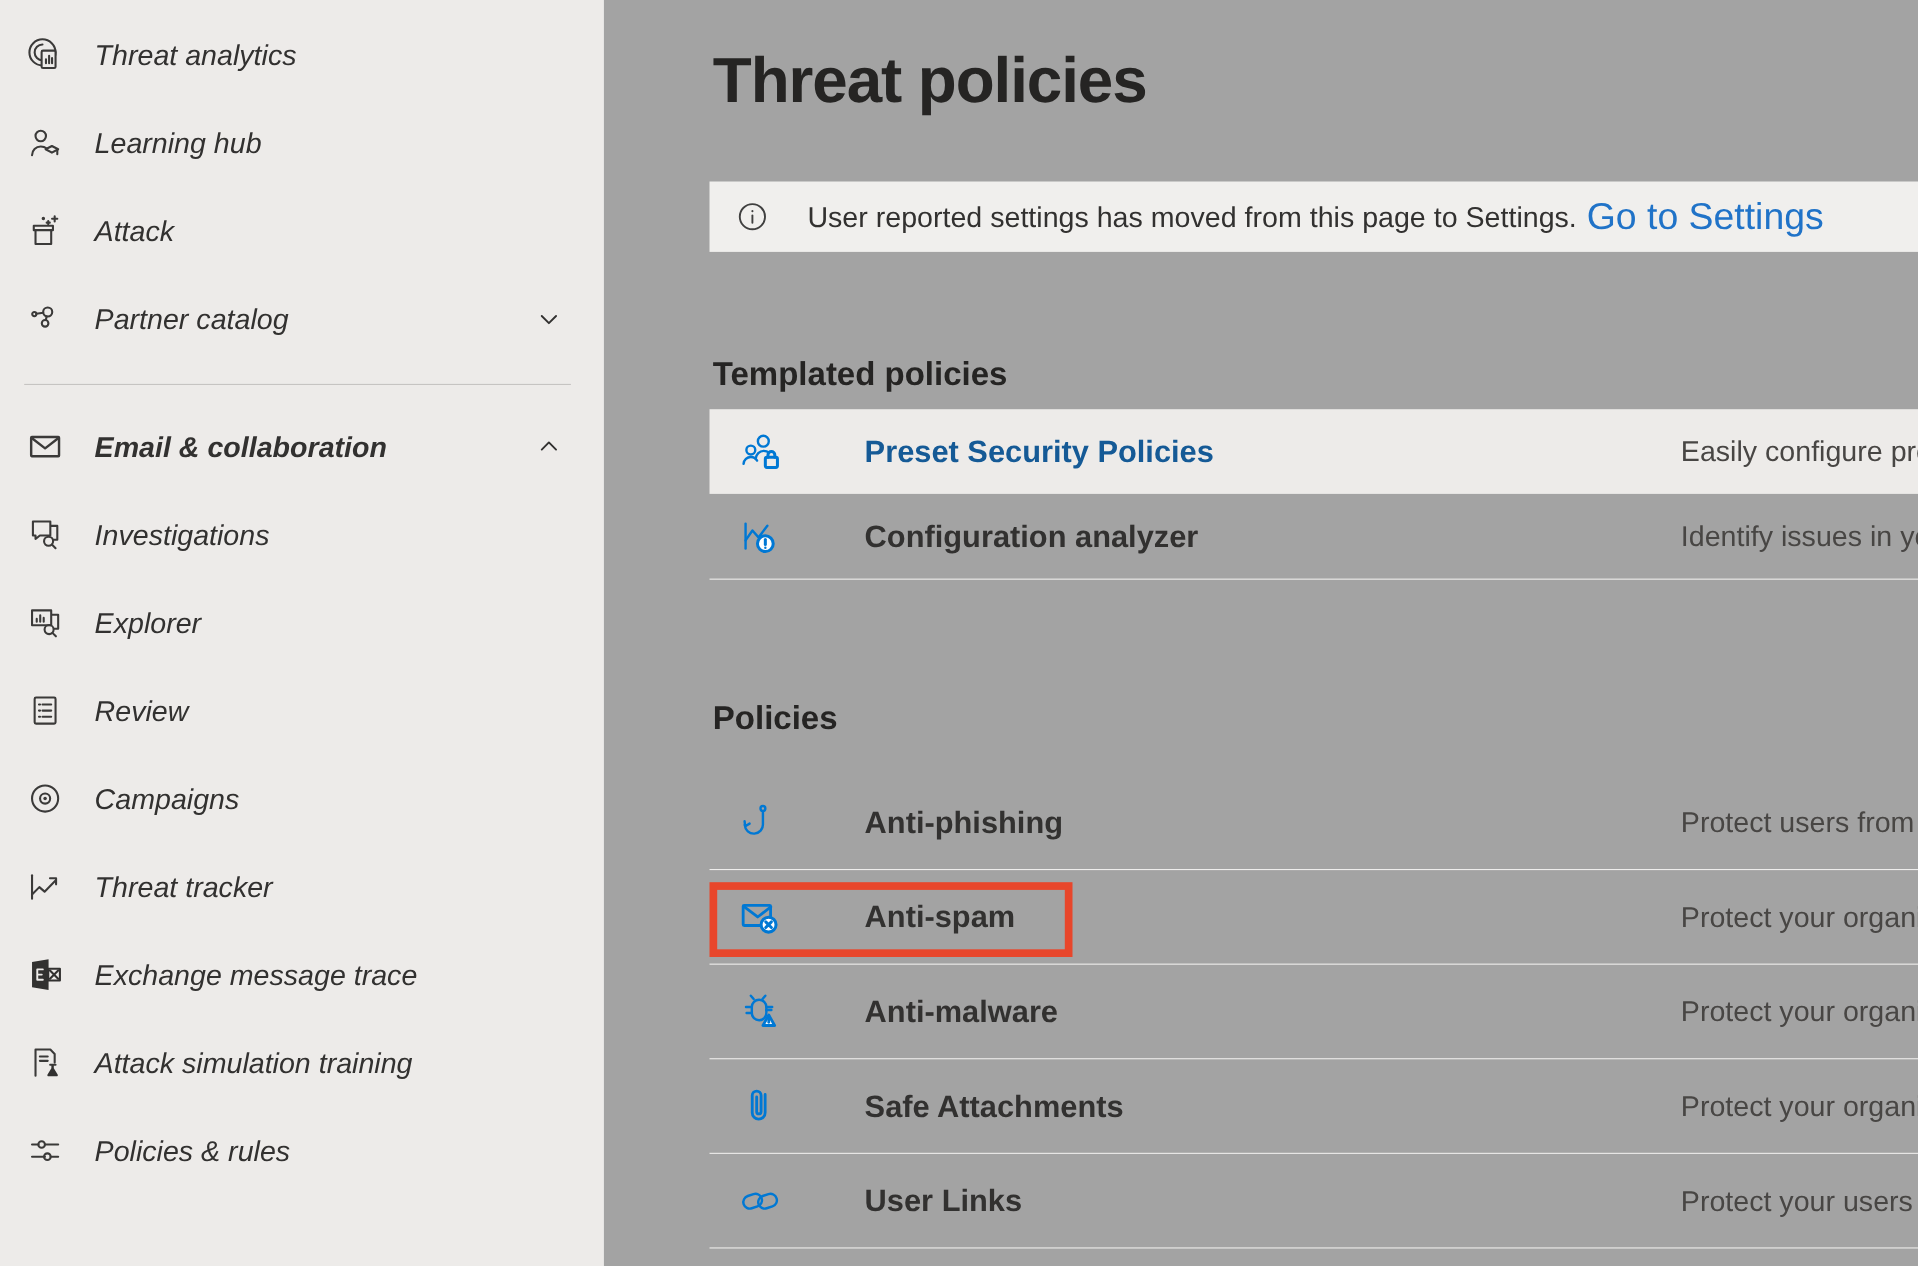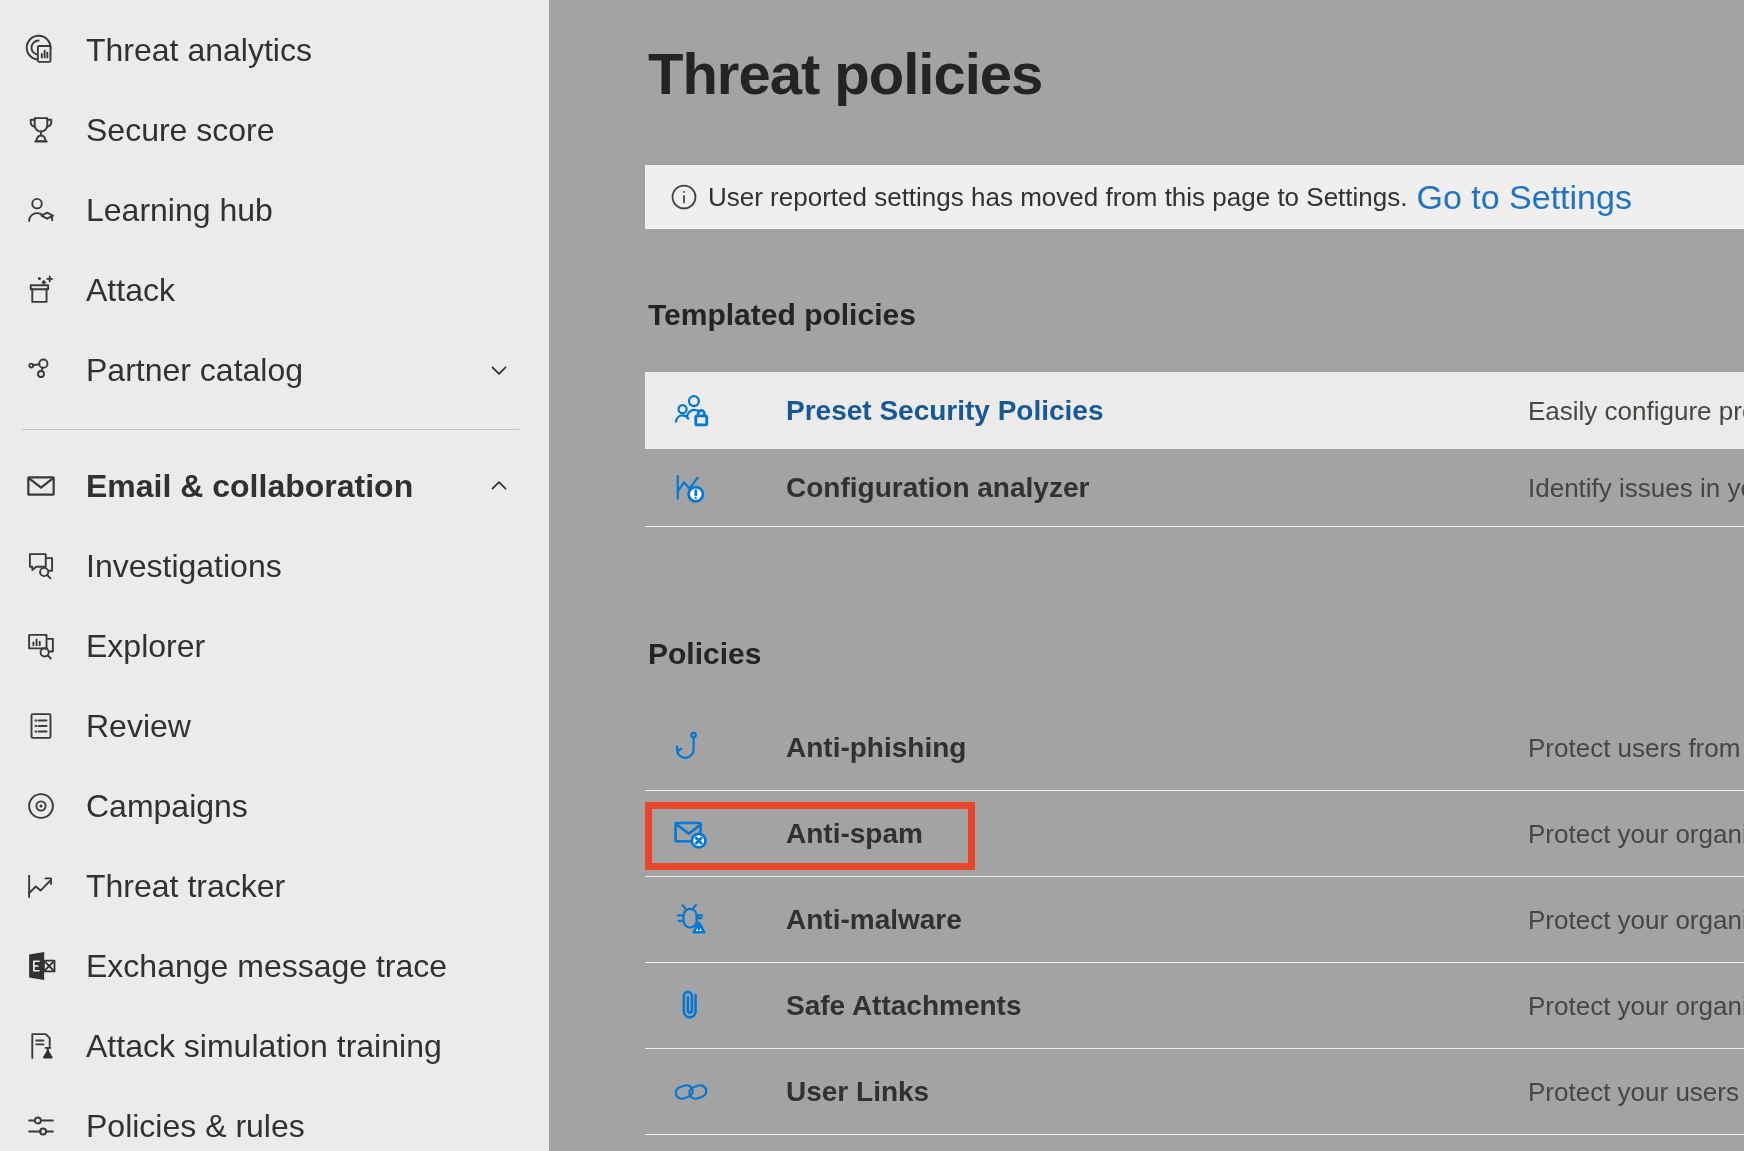--- a/index.html
+++ b/index.html
@@ -11,43 +11,43 @@
   .page{position:relative;width:1744px;height:1151px;display:flex;}
 
   
   .sidebar{
     width:549px;min-width:549px;height:1151px;background:#edebe9;
     padding-top:10px;box-sizing:border-box;overflow:hidden;
   }
   .side-item{height:80px;display:flex;align-items:center;padding-left:22px;position:relative;cursor:pointer;}
   .sicon{width:38px;height:38px;display:flex;align-items:center;justify-content:center;margin-right:26px;flex:0 0 38px;}
   .sicon svg{width:38px;height:38px;stroke:#3b3a39;fill:none;stroke-width:1.2;stroke-linecap:round;stroke-linejoin:round;}
-  .slabel{font-size:32px;color:#323130;white-space:nowrap;}
+  .slabel{font-size:26px;color:#323130;white-space:nowrap;font-style:italic;}
   .side-item.section .slabel{font-weight:700;}
   .side-divider{height:1px;background:#c6c4c2;margin:19px 30px 16px 22px;}
   .chev{position:absolute;right:37px;top:50%;transform:translateY(-50%);width:26px;height:26px;}
   .chev svg{width:26px;height:26px;stroke:#323130;fill:none;stroke-width:1.6;stroke-linecap:round;stroke-linejoin:round;}
 
   
   .main{flex:1;position:relative;background:#a3a3a3;}
   .page-title{
     position:absolute;left:99px;top:40px;margin:0;
     font-size:58px;font-weight:700;color:#252423;letter-spacing:-1px;
   }
   .banner{
     position:absolute;left:96px;right:0;top:165px;height:64px;background:#f0efed;
     display:flex;align-items:center;padding-left:23px;box-sizing:border-box;
   }
   .banner .iicon{width:32px;height:32px;flex:0 0 32px;}
   .banner .iicon svg{width:32px;height:32px;stroke:#404040;fill:none;stroke-width:1.3;stroke-linecap:round;}
-  .banner-text{margin-left:8px;font-size:26px;color:#323130;white-space:nowrap;}
+  .banner-text{margin-left:34px;font-size:26px;color:#323130;white-space:nowrap;}
   .banner-link{margin-left:9px;font-size:34px;color:#2073c8;text-decoration:none;white-space:nowrap;cursor:pointer;}
 
   .sec-heading{position:absolute;left:99px;margin:0;font-size:30px;font-weight:700;color:#252423;white-space:nowrap;}
-  .sec-heading.h1{top:298px;}
+  .sec-heading.h1{top:324px;}
   .sec-heading.h2{top:637px;}
 
   .rows{position:absolute;left:96px;right:0;}
   .rows.r1{top:372px;}
   .rows.r2{top:705px;text-align:center;}
   .prow{height:77px;display:flex;align-items:center;position:relative;cursor:pointer;}
   .rows.r2 .prow{height:85px;border-bottom:1px solid #eeedec;}
   .prow.highlight{background:#edebe9;}
   .prow.div-bottom{border-bottom:1px solid #eeedec;}
   .ricon{width:46px;margin-left:23px;display:flex;align-items:center;justify-content:center;flex:0 0 46px;}
@@ -72,32 +72,20 @@
         <svg viewBox="0 0 24 24">
             <circle cx="10.5" cy="10.5" r="7.5"></circle>
             <path d="M10.5 6a4.5 4.5 0 1 0 4.5 4.5"></path>
             <rect x="10" y="9.5" width="8" height="10" rx="0.8" fill="#edebe9"></rect>
             <path d="M12.5 16.7v-2.2M14.3 16.7v-4.2M16 16.7v-3"></path>
           </svg>
       </span>
       <span class="slabel">Threat analytics</span>
     </div>
 
-    <div class="side-item">
-      <span class="sicon">
-        <svg viewBox="0 0 24 24">
-            <path d="M8 4.5h8v4.5a4 4 0 0 1-8 0z"></path>
-            <path d="M8 5.5H5.5V7A3 3 0 0 0 8 10M16 5.5h2.5V7A3 3 0 0 1 16 10"></path>
-            <path d="M12 12.8v2.7"></path>
-            <path d="M9 19c.4-2.2 1.6-3.5 3-3.5s2.6 1.3 3 3.5z"></path>
-            <path d="M8.3 19.3h7.4"></path>
-          </svg>
-      </span>
-      <span class="slabel">Secure score</span>
-    </div>
 
     <div class="side-item">
       <span class="sicon">
         <svg viewBox="0 0 24 24">
             <circle cx="9.5" cy="8" r="3"></circle>
             <path d="M4.5 19c0-3 2.2-5 5-5 1.3 0 2.5.4 3.4 1.2"></path>
             <path d="M12.3 15.6l3.6-1.9 3.6 1.9-3.6 1.9z"></path>
             <path d="M19 15.9v2.6"></path>
           </svg>
       </span>

